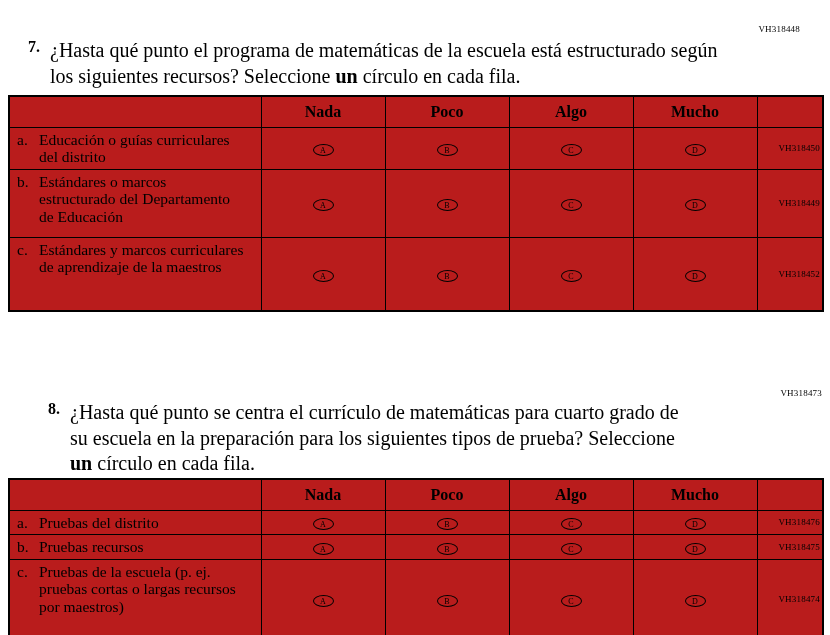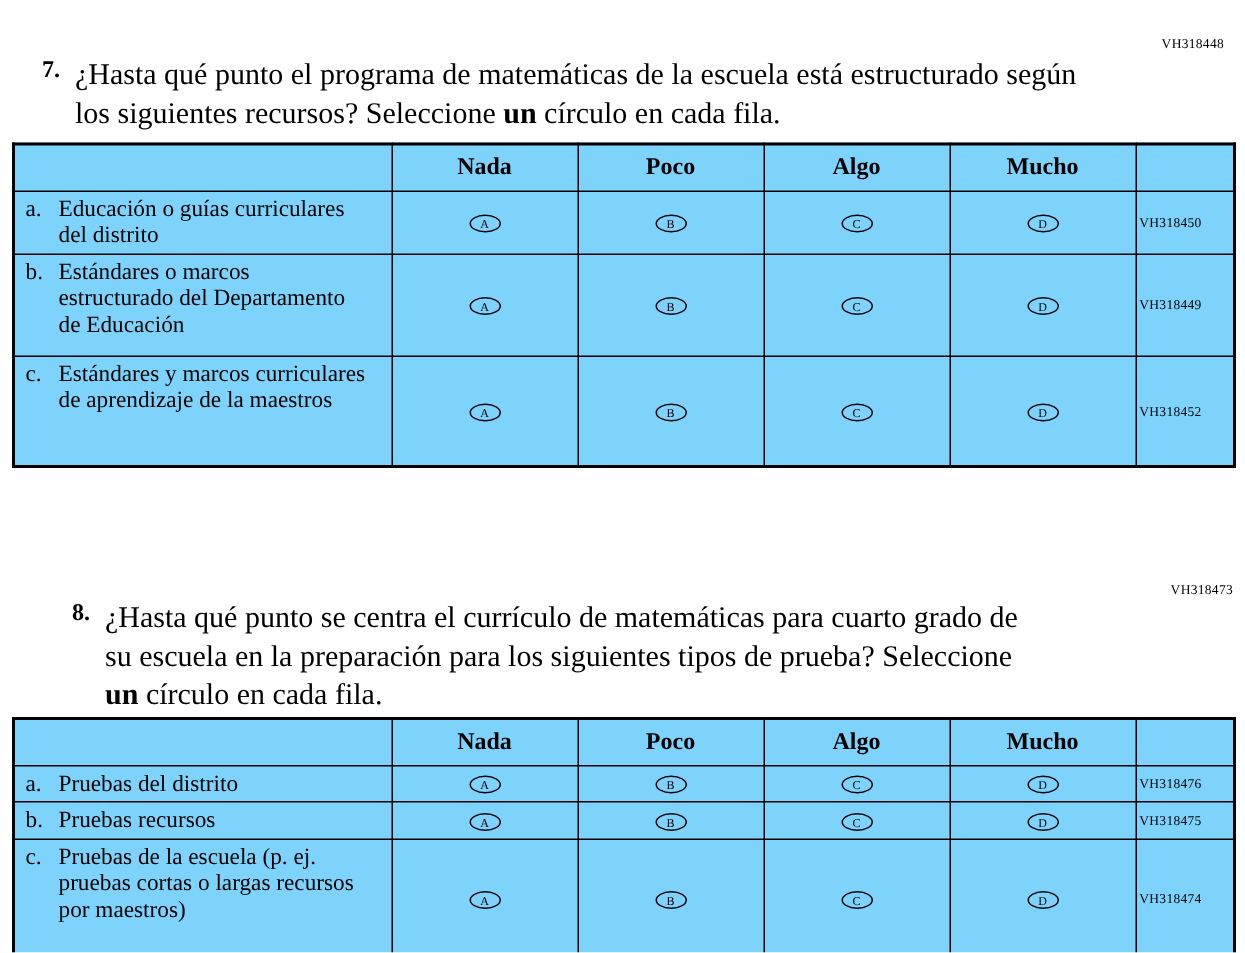--- a/index.html
+++ b/index.html
@@ -1,48 +1,48 @@
 <!DOCTYPE html>
 <html><head>
 <meta charset="utf-8">
 <style>
   * { margin:0; padding:0; box-sizing:border-box; }
   html,body { background:#fff; }
   body { font-family:"Liberation Serif", serif; color:#000; }
   .page { position:relative; width:830px; height:635px; background:#fff; overflow:hidden; }
 
   .doc-code { position:absolute; font-size:9px; letter-spacing:0.2px; }
-  #code-q7 { top:24px; right:14px;margin-left:20px; }
+  #code-q7 { top:24px; right:30px;margin-left:20px; }
   #code-q8 { top:388px; right:8px; }
 
   .question { position:absolute; display:flex; }
   #question-7 { top:38px; left:28px; width:700px; }
   #question-8 { top:400px; left:48px; width:650px; }
   .q-num { font-weight:bold; flex:none; width:22px; font-size:16px; }
   .q-text { font-size:20px; line-height:1.28; }
   .q-text b { font-weight:bold; }
 
-  table.answers { position:absolute; left:8px; width:814px; border-collapse:collapse; table-layout:fixed; background:#7dd3fc; border:2px solid #000; }
+  table.answers { position:absolute; left:8px; width:814px; border-collapse:collapse; table-layout:fixed; background:#b91c1c; border:2px solid #000; }
   #table-q7 { top:95px; }
   #table-q8 { top:478px; }
   table.answers th, table.answers td { border:1px solid #000; }
 
   th.opt { font-size:16px; font-weight:bold; text-align:center; height:31px; }
   th.blank { height:31px; }
 
   td.label-cell { vertical-align:top; padding:3px 4px 3px 4px; font-size:15.5px; line-height:1.13; }
   .label-wrap { display:flex; }
   .marker { flex:none; width:25px; padding-left:3px; }
   .label-text { max-width:207px; }
 
   td.bubble-cell { text-align:center; vertical-align:middle; }
   .bubble { display:inline-block; width:21px; height:12px; border:1px solid #000; border-radius:50%;
             font-size:8px; line-height:11px; text-align:center; cursor:pointer; }
 
-  td.code-cell { font-size:9px; text-align:left; vertical-align:middle; padding:0 2px; letter-spacing:0.2px; }
+  td.code-cell { font-size:9px; text-align:right; vertical-align:middle; padding:0 2px; letter-spacing:0.2px; }
 
   tr.h40 { height:40px; }
   tr.h68 { height:68px; }
   tr.h74 { height:74px; }
   tr.h22 { height:22px; }
   tr.h80 { height:80px; }
 </style>
 </head>
 <body>
 

